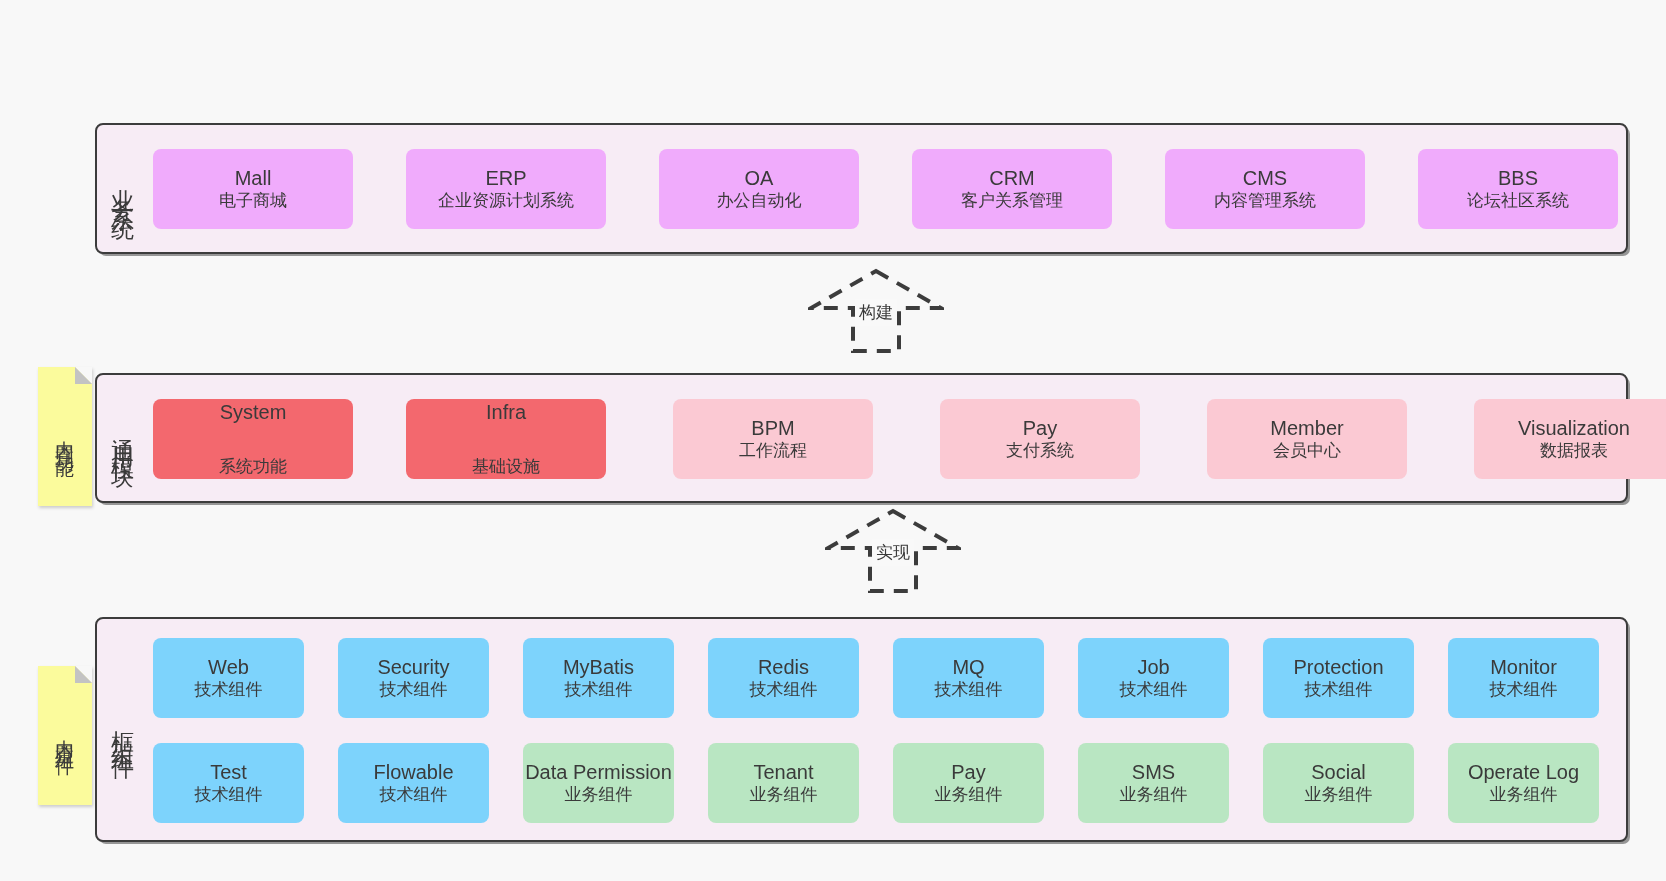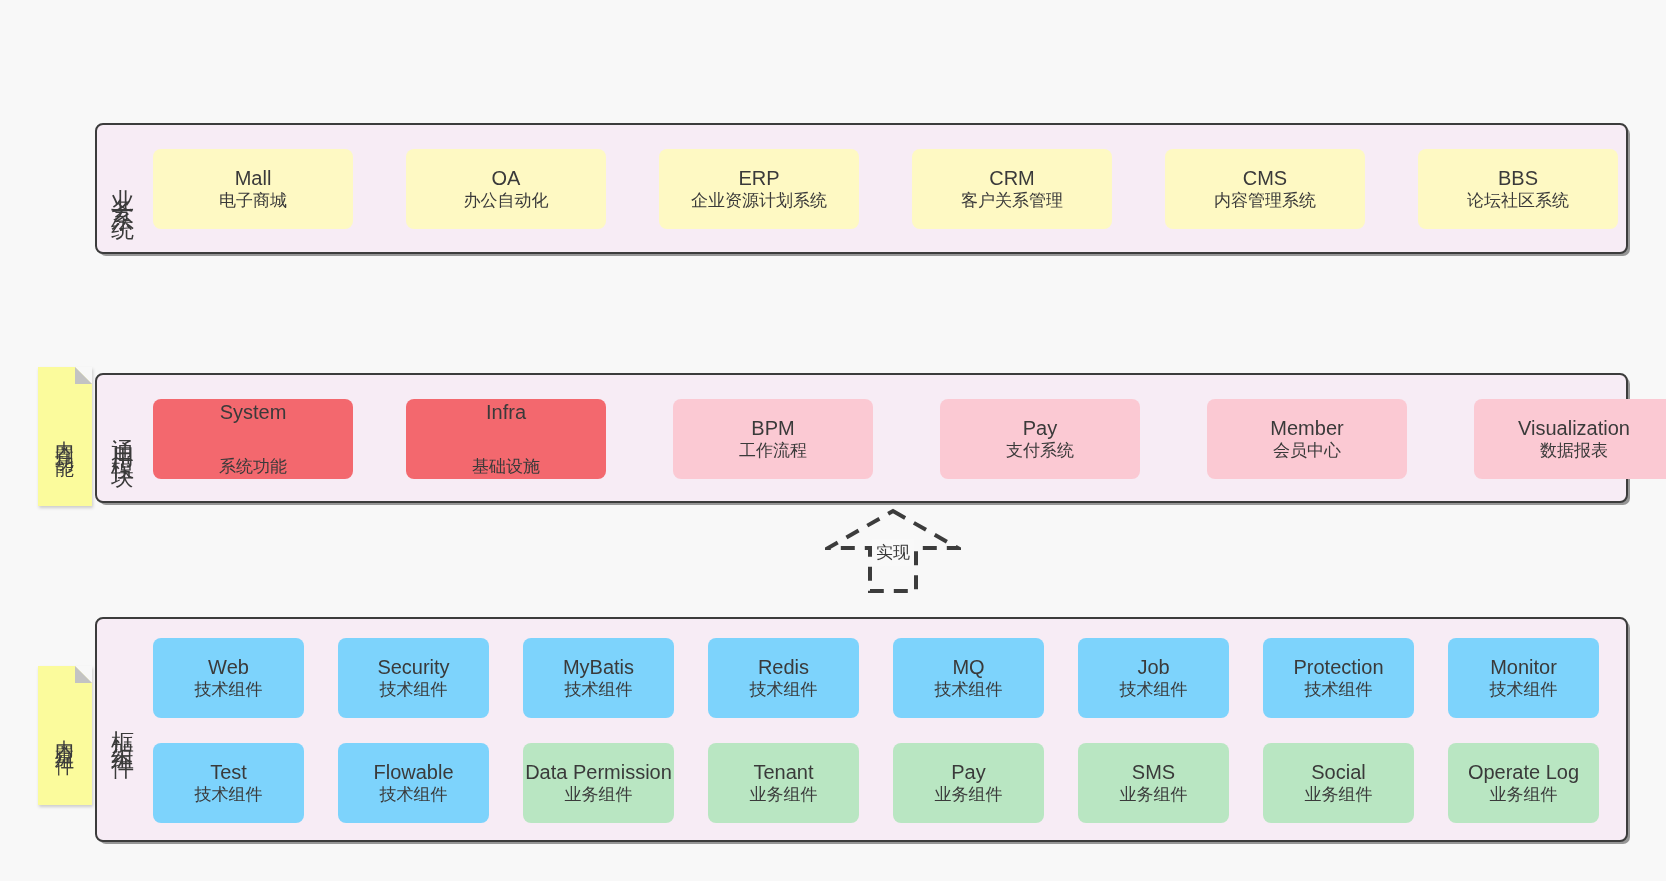--- a/index.html
+++ b/index.html
@@ -18,21 +18,21 @@
 
   
   .boxes{position:absolute;left:56px;display:flex;gap:53px;}
   .boxes.wide{top:24px;}
   .box{display:flex;flex-direction:column;align-items:center;justify-content:center;
        border-radius:8px;text-align:center;line-height:1.32;}
   .box .t{font-size:20px;}
   .box .s{font-size:17px;font-family:Liberation Mono, monospace;}
   .box.w200{width:200px;height:80px;}
   .box.w151{width:151px;height:80px;padding:0 2px;box-sizing:border-box;}
-  .blue{background:#fef9c3;}
+  .blue{background:#f0abfc;}
   .red{background:#f3686e;justify-content:space-between;}
   .pink{background:#fbc9d3;margin-left:14px;}
   .green{background:#7dd3fc;}
   .lightgreen{background:#b9e6c2;}
   .row1{top:19px;}
   .row2{top:124px;align-items:flex-end;}
   .boxes.narrow{gap:34px;}
 
   
   .sticky{position:absolute;left:38px;width:54px;background:#fbfb9c;
@@ -61,42 +61,48 @@
 <div id="canvas">
 
   <div class="layer" id="layer-business">
     <div class="layer-label">业务系统</div>
     <div class="boxes wide">
       <div class="box w200 blue">
         <div class="t">Mall</div>
         <div class="s">电子商城</div>
       </div>
       <div class="box w200 blue">
+        <div class="t">ERP</div>
+        <div class="s">企业资源计划系统</div>
+      </div>
+      <div class="box w200 blue">
         <div class="t">OA</div>
         <div class="s">办公自动化</div>
       </div>
       <div class="box w200 blue">
-        <div class="t">ERP</div>
-        <div class="s">企业资源计划系统</div>
-      </div>
-      <div class="box w200 blue">
         <div class="t">CRM</div>
         <div class="s">客户关系管理</div>
       </div>
       <div class="box w200 blue">
         <div class="t">CMS</div>
         <div class="s">内容管理系统</div>
       </div>
       <div class="box w200 blue">
         <div class="t">BBS</div>
         <div class="s">论坛社区系统</div>
       </div>
     </div>
   </div>
 
+  <div class="arrow" id="arrow-build">
+    <svg width="136" height="86" viewBox="0 0 136 86">
+      <polygon points="68,3 133,40 91,40 91,83 45,83 45,40 3,40" fill="none" stroke="#3c3c3c" stroke-width="4" stroke-dasharray="14 10"></polygon>
+    </svg>
+    <div class="lbl">构建</div>
+  </div>
 
   <div class="sticky" id="sticky-common">
     <div class="txt">内置功能</div>
   </div>
   <div class="layer" id="layer-common">
     <div class="layer-label">通用模块</div>
     <div class="boxes wide">
       <div class="box w200 red">
         <div class="t">System</div>
         <div class="s">系统功能</div>

